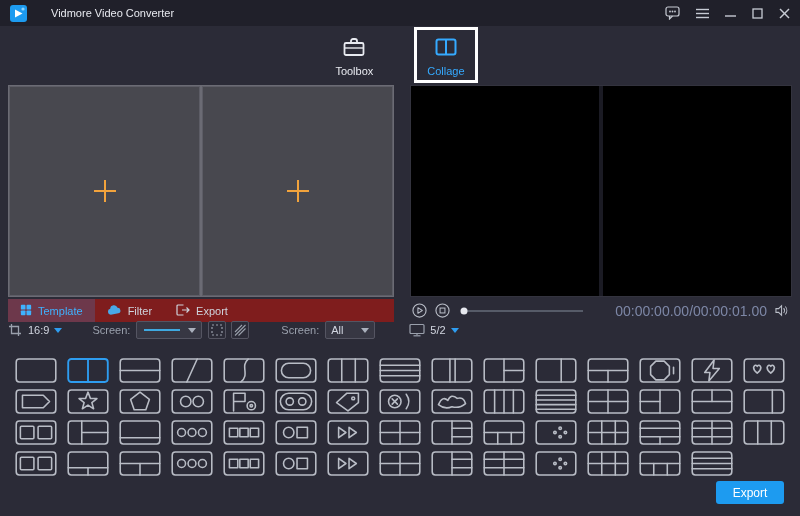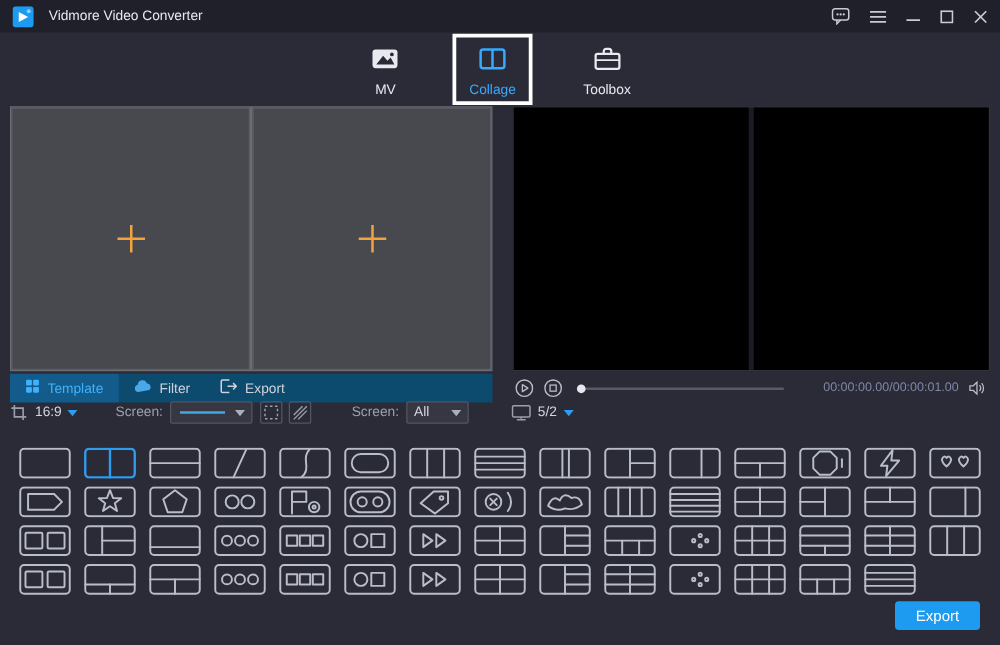--- a/index.html
+++ b/index.html
@@ -2,21 +2,21 @@
 <html><head>
 <meta charset="utf-8">
 <style>
   html,body{margin:0;padding:0;background:#17171f;}
   *{box-sizing:border-box;}
   .app{position:relative;width:800px;height:516px;background:#2b2b37;overflow:hidden;
        font-family:"Liberation Sans",sans-serif;color:#d6dae2;font-size:11px;-webkit-user-select:none;user-select:none;}
 
   
   .titlebar{position:absolute;top:0;left:0;right:0;height:26px;background:#20202a;
-            display:flex;align-items:center;padding:0 10px;gap:12px;}
+            display:flex;align-items:center;padding:0 10px;gap:24px;}
   .logo{display:flex;align-items:center;}
   .title{color:#e8eaf0;}
   .win-icons{margin-left:auto;display:flex;align-items:center;gap:16px;}
   .wicon{display:flex;align-items:center;cursor:pointer;height:16px;}
 
   
   .nav{position:absolute;top:26px;left:0;right:0;height:58px;display:flex;justify-content:center;
        align-items:center;gap:28px;}
   .nav-tab{display:flex;flex-direction:column;align-items:center;padding:4px 10px 3px;cursor:pointer;
            border:3px solid transparent;}
@@ -32,33 +32,33 @@
   .plus::before,.plus::after{content:"";position:absolute;background:#f2a33c;}
   .plus::before{left:50%;top:0;width:2px;height:22px;transform:translateX(-50%);}
   .plus::after{top:50%;left:0;height:2px;width:22px;transform:translateY(-50%);}
 
   
   .preview{position:absolute;top:85px;left:410px;width:382px;height:212px;background:#1b1b24;
            display:flex;gap:4px;border:1px solid #33333e;}
   .pcell{flex:1;background:#000;}
 
   
-  .panel-tabs{position:absolute;top:299px;left:8px;width:386px;height:23px;background:#0c4a6e;
+  .panel-tabs{position:absolute;top:299px;left:8px;width:386px;height:23px;background:#7f1d1d;
               display:flex;align-items:stretch;}
   .ptab{display:flex;align-items:center;gap:6px;padding:0 12px;cursor:pointer;color:#cfd3dc;}
   .ptab.active{background:rgba(46,157,240,0.22);color:#3fb2ff;}
 
   
   .playbar{position:absolute;top:299px;left:410px;width:382px;height:23px;display:flex;
            align-items:center;gap:8px;padding:0 2px;}
   .pbtn{display:flex;align-items:center;cursor:pointer;}
   .seek{flex:1;height:2px;background:#565b68;position:relative;margin:0 4px;cursor:pointer;}
   .thumb{position:absolute;top:50%;width:7px;height:7px;border-radius:50%;background:#e6e8ee;
          transform:translate(-50%,-50%);cursor:pointer;}
-  .time{font-size:10px;color:#7d87a6;white-space:nowrap;padding-left:20px;}
+  .time{font-size:14px;color:#7d87a6;white-space:nowrap;padding-left:20px;}
 
   
   .toolbar{position:absolute;top:318px;left:8px;right:8px;height:24px;display:flex;align-items:center;}
   .tb-label{color:#9aa0ac;}
   .ratio-text{color:#d2d6e0;margin:0 5px 0 6px;}
   .caret{width:0;height:0;border-left:4px solid transparent;border-right:4px solid transparent;
          border-top:5px solid #2e9df0;display:inline-block;cursor:pointer;}
   .caret.gray{border-top-color:#aab0bc;}
   .select{display:flex;align-items:center;justify-content:space-between;gap:4px;height:18px;
           background:#373743;border:1px solid #555562;border-radius:2px;padding:0 5px;cursor:pointer;}
@@ -131,45 +131,35 @@
             </g>
           </svg>
       </span>
     </div>
   </div>
 
   <div class="nav">
     <div class="nav-tab">
       <span>
         <svg width="26" height="26" viewBox="0 0 26 26">
-            <rect x="3" y="5.5" width="20" height="15" rx="2.5" fill="#e8eaf0"></rect>
-            <polygon points="6,17.5 11.5,10.5 15,14.5 17.5,12 20.5,17.5" fill="#2b2b37"></polygon>
-            <circle cx="18.5" cy="9.5" r="1.5" fill="#2b2b37"></circle>
-          </svg>
-      </span>
-      <span class="nlabel">MV</span>
+            <rect x="3.5" y="9" width="19" height="12" rx="1.5" fill="none" stroke="#e8eaf0" stroke-width="1.8"></rect>
+            <path d="M10 9 V7 a2 2 0 0 1 2 -2 h2 a2 2 0 0 1 2 2 v2" fill="none" stroke="#e8eaf0" stroke-width="1.8"></path>
+            <line x1="3.5" y1="14" x2="22.5" y2="14" stroke="#e8eaf0" stroke-width="1.4"></line>
+          </svg>
+      </span>
+      <span class="nlabel">Toolbox</span>
     </div>
     <div class="nav-tab selected">
       <span>
         <svg width="26" height="26" viewBox="0 0 26 26">
             <rect x="3.5" y="5.5" width="19" height="15" rx="2" fill="none" stroke="#35aaff" stroke-width="2"></rect>
             <line x1="13" y1="5.5" x2="13" y2="20.5" stroke="#35aaff" stroke-width="2"></line>
           </svg>
       </span>
       <span class="nlabel">Collage</span>
-    </div>
-    <div class="nav-tab">
-      <span>
-        <svg width="26" height="26" viewBox="0 0 26 26">
-            <rect x="3.5" y="9" width="19" height="12" rx="1.5" fill="none" stroke="#e8eaf0" stroke-width="1.8"></rect>
-            <path d="M10 9 V7 a2 2 0 0 1 2 -2 h2 a2 2 0 0 1 2 2 v2" fill="none" stroke="#e8eaf0" stroke-width="1.8"></path>
-            <line x1="3.5" y1="14" x2="22.5" y2="14" stroke="#e8eaf0" stroke-width="1.4"></line>
-          </svg>
-      </span>
-      <span class="nlabel">Toolbox</span>
     </div>
   </div>
 
   <div class="editor">
     <div class="cell">
       <span class="plus"></span>
     </div>
     <div class="cell">
       <span class="plus"></span>
     </div>

